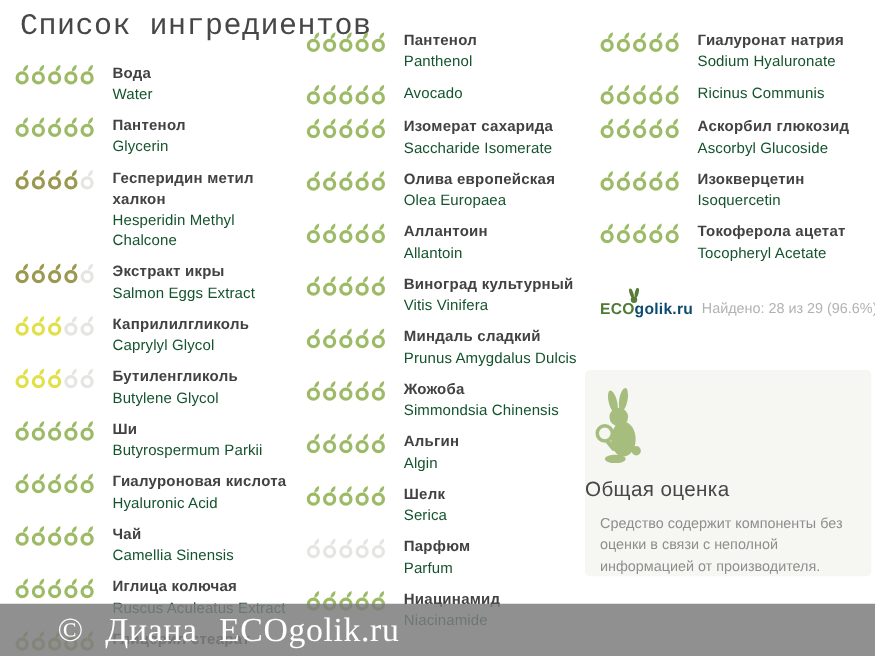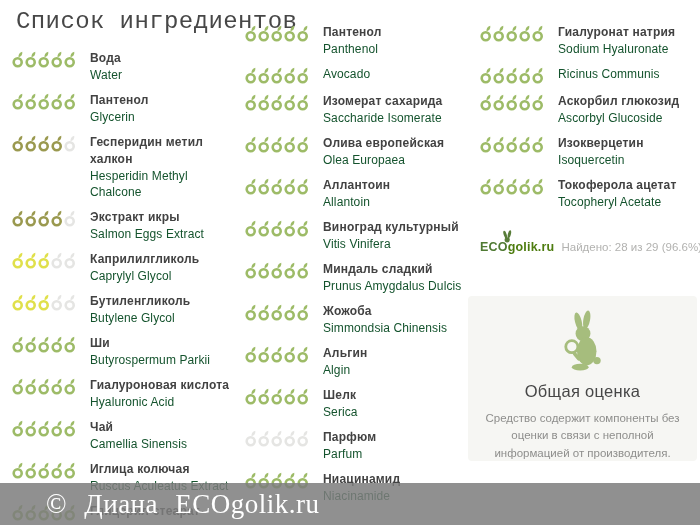--- a/index.html
+++ b/index.html
@@ -15,25 +15,25 @@
   .rating{display:flex;gap:1px;width:66px;flex:none;padding-top:1px;}
   .av{display:block;line-height:0;}
   .names{flex:1;min-width:0;}
   .nm{font-size:12px;font-weight:700;color:#424242;line-height:17px;letter-spacing:.2px;}
   .lt{font-size:12px;font-weight:400;color:#14532d;line-height:16px;letter-spacing:.1px;}
   .source-row{position:absolute;left:480px;top:240px;width:218px;display:flex;
         align-items:center;gap:7px;}
   .logo{position:relative;white-space:nowrap;font-size:12.5px;font-weight:800;
         letter-spacing:.2px;flex:none;}
   .logo-eco{color:#4f7a33;}
-  .logo-rest{color:#4d7c0f;}
+  .logo-rest{color:#0c4a6e;}
   .logo-rabbit{position:absolute;top:-10px;left:21px;}
   .found{font-size:11.5px;color:#b2b2b0;white-space:nowrap;}
   .summary-card{position:absolute;left:468px;top:296px;width:229px;height:165px;
-        background:#f6f6f3;border-radius:4px;text-align:center;}
+        background:#f6f6f3;border-radius:4px;}
   .card-rabbit{margin-top:14px;}
   .card-title{font-size:16.5px;font-weight:500;color:#474747;margin-top:4px;letter-spacing:.3px;}
   .card-text{font-size:11.5px;line-height:1.5;color:#8e8e8c;margin:9px 12px 0 12px;}
   .watermark{position:absolute;left:0;right:0;bottom:0;height:42px;
         background:rgba(124,124,124,.85);display:flex;align-items:center;
         padding-left:6px;box-sizing:border-box;}
   .watermark-text{color:#fff;font-family:"Liberation Serif",serif;font-size:27px;
         word-spacing:10px;letter-spacing:.5px;margin-left:40px;}
 </style>
 </head>

